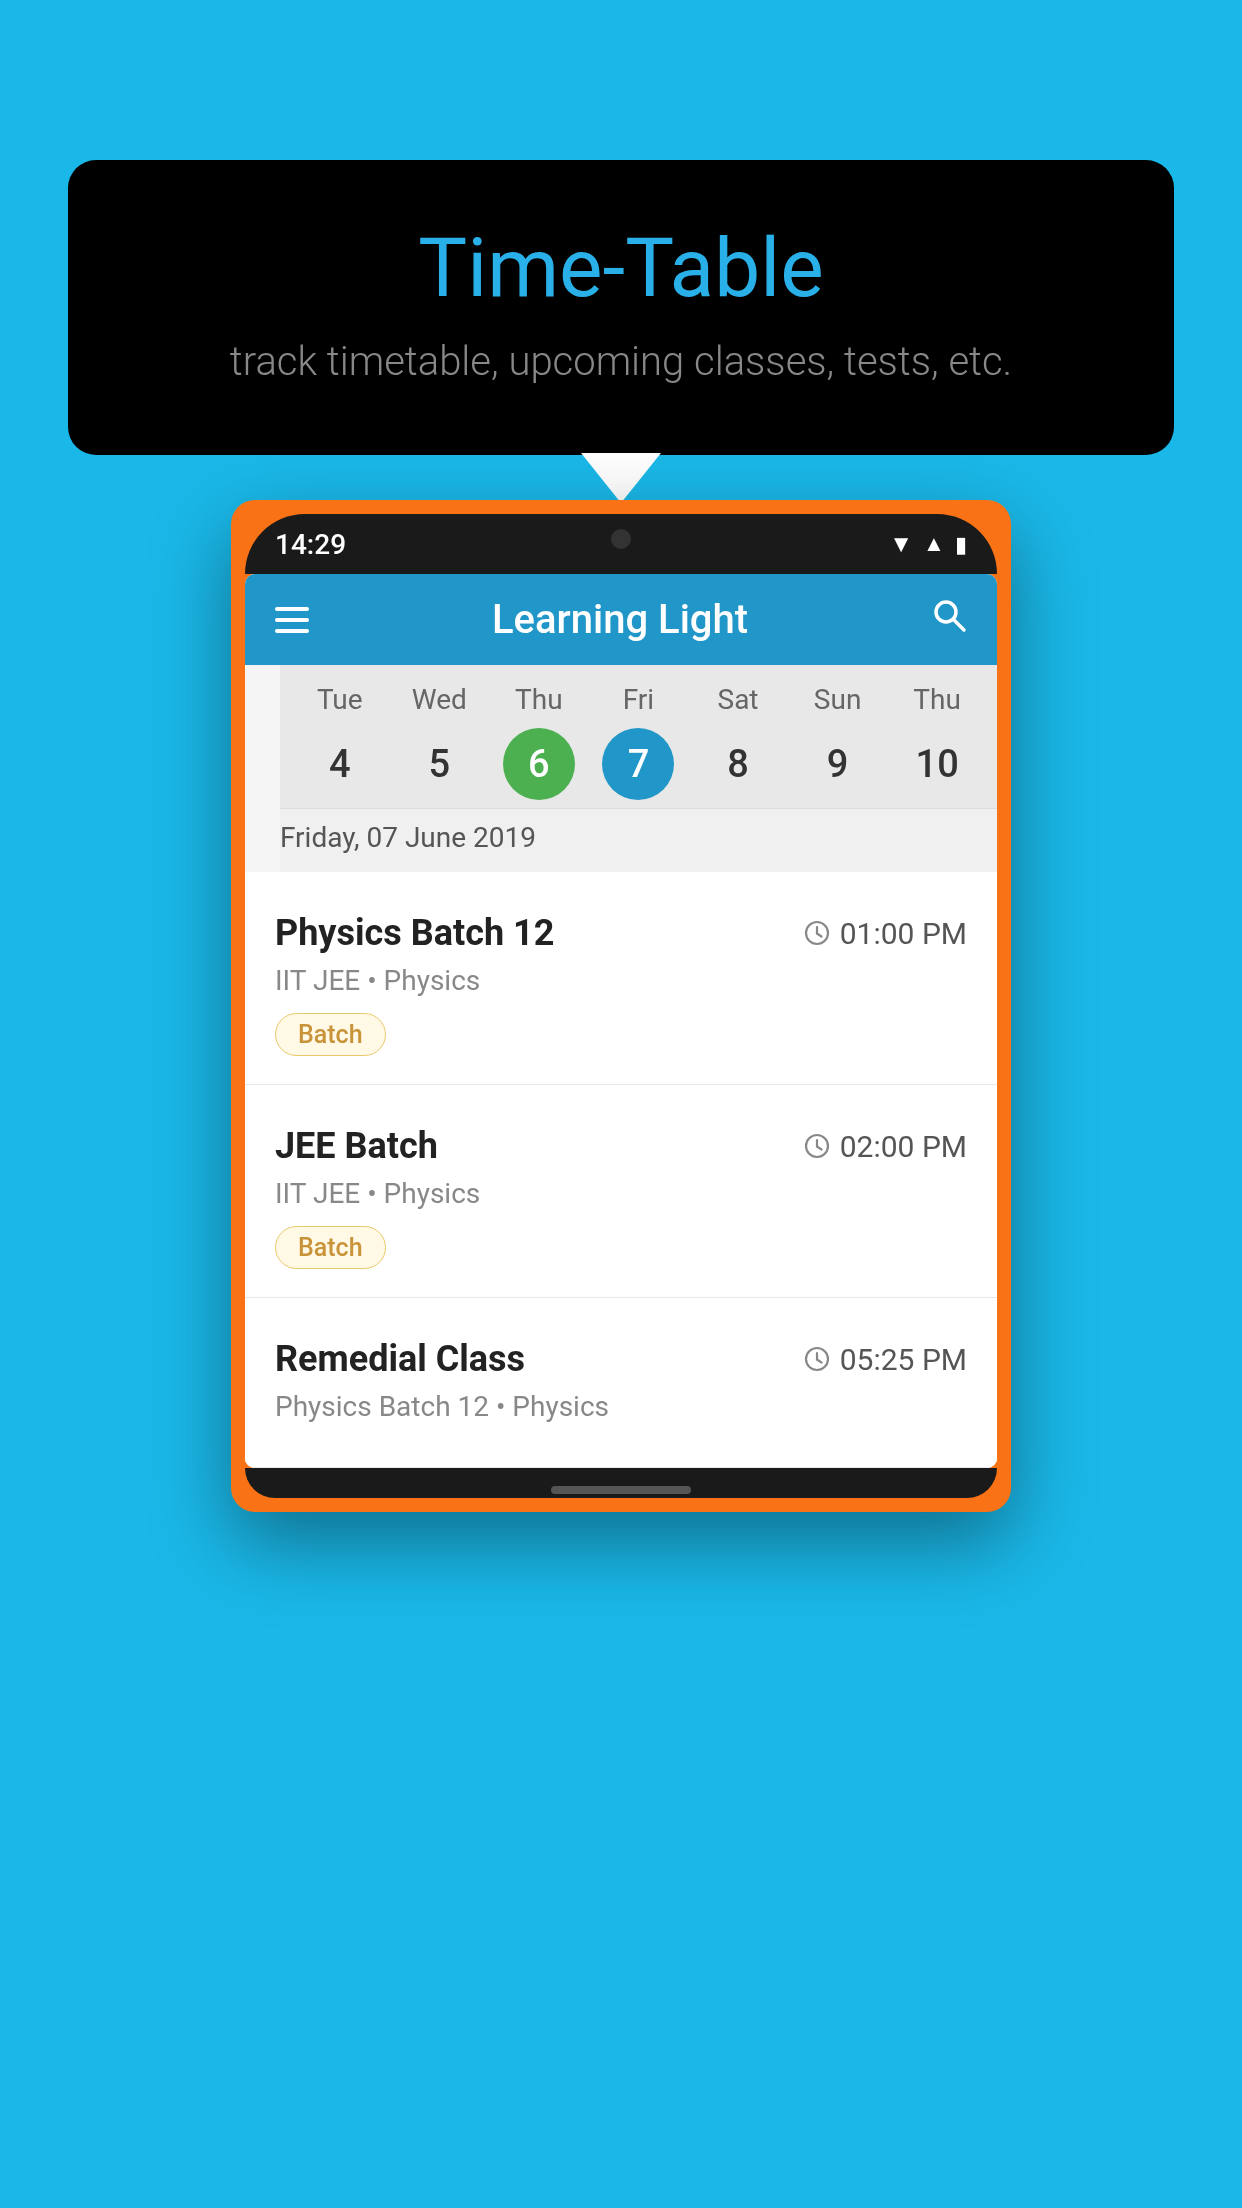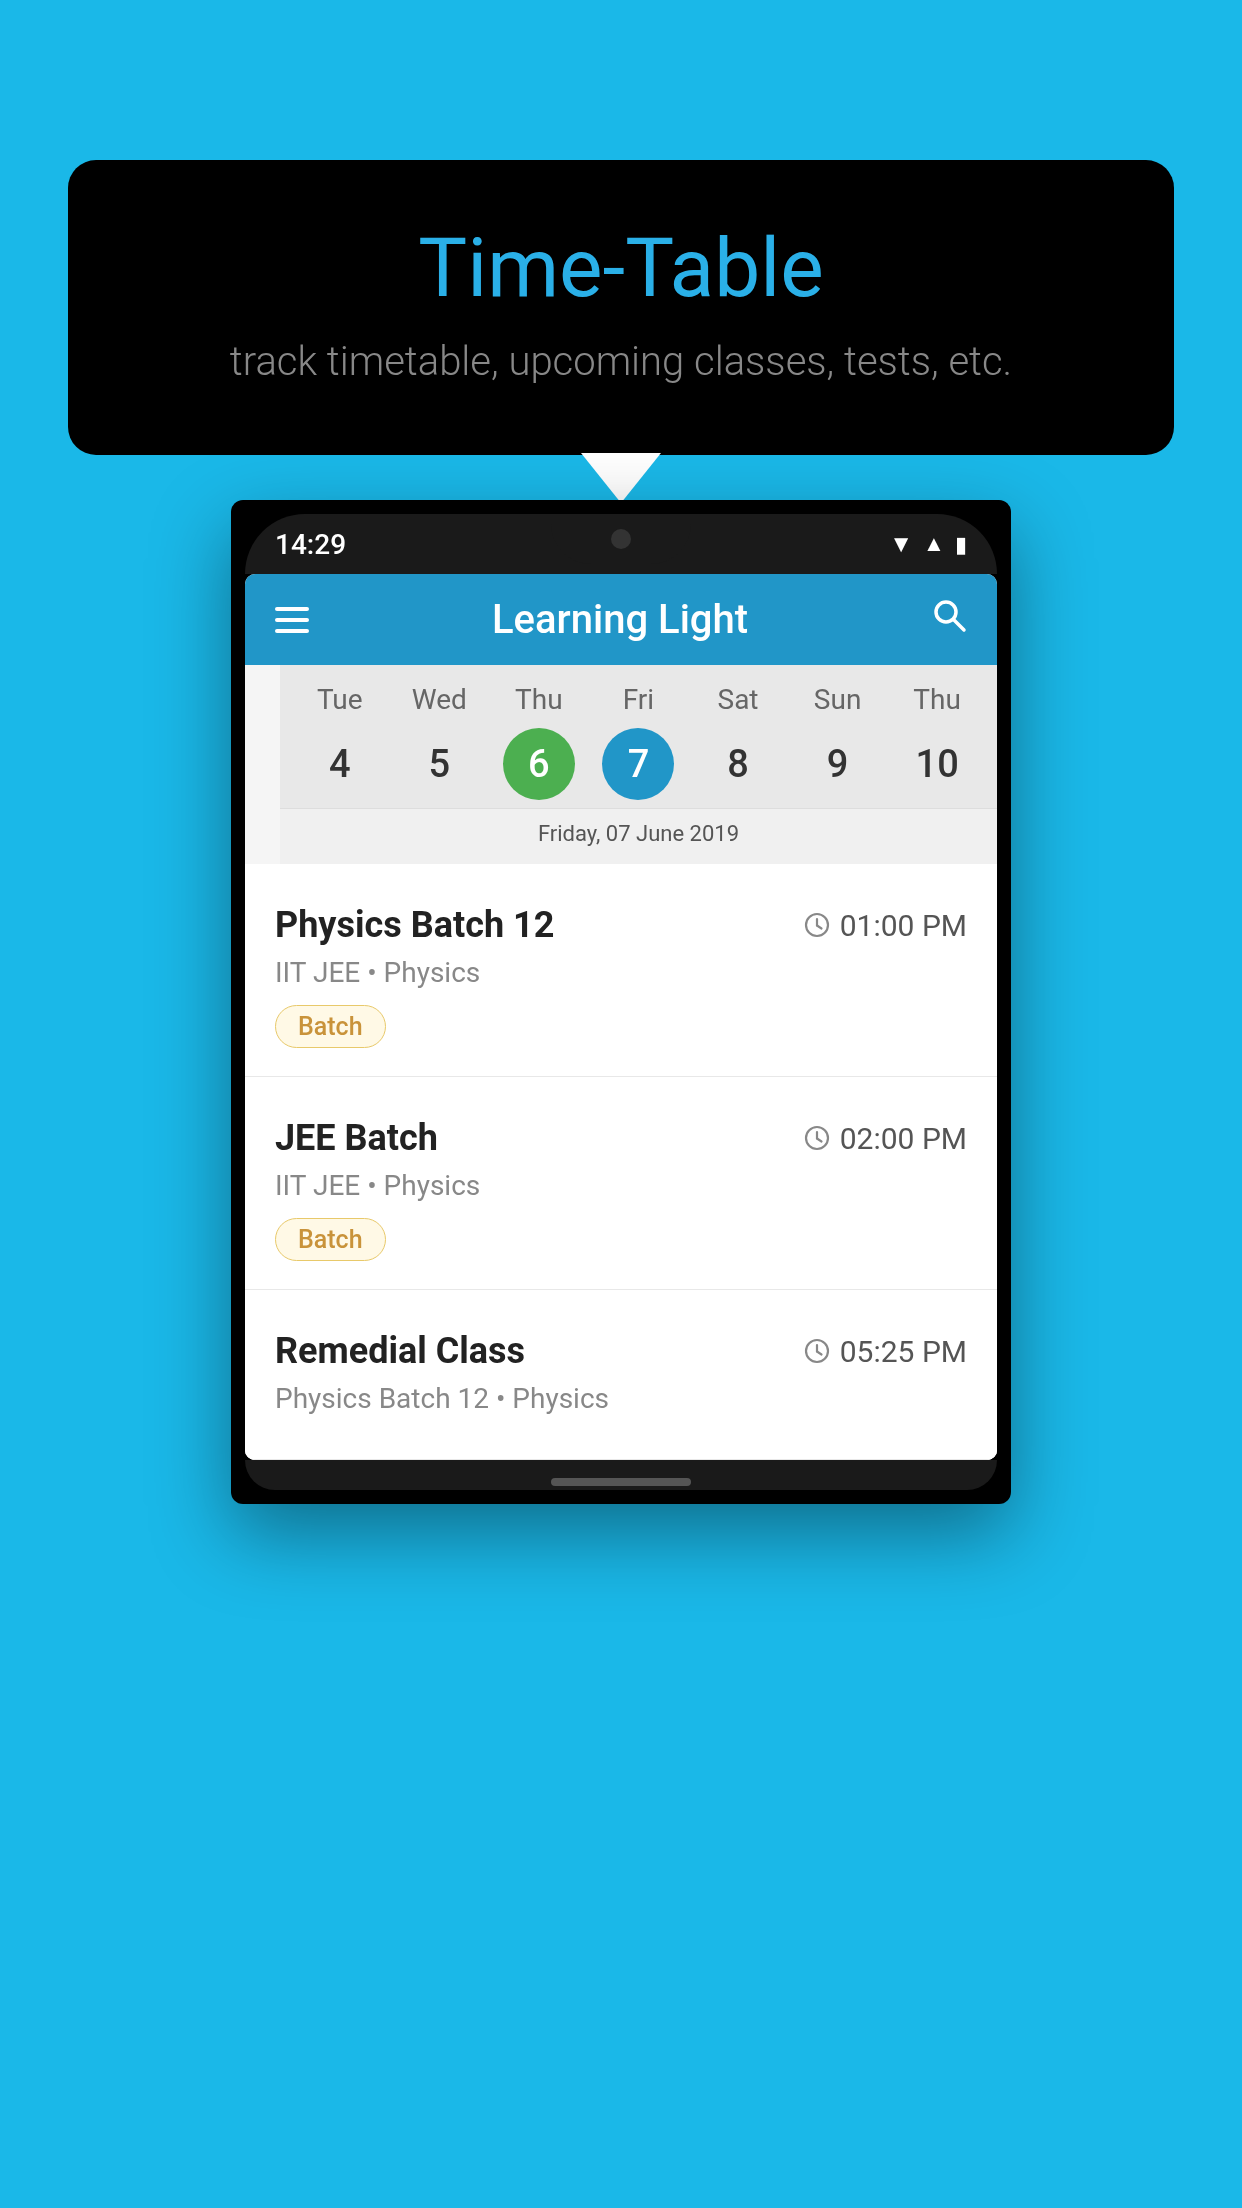--- a/index.html
+++ b/index.html
@@ -53,22 +53,22 @@
       position: absolute;
       top: 500px;
       left: 50%;
       transform: translateX(-50%);
       width: 780px;
     }
 
     .phone {
       position: relative;
       width: 780px;
-      background: #000000;
-      border-radius: 12px;
+      background: #f97316;
+      border-radius: 24px;
       padding: 14px 14px;
       box-shadow: 0 30px 80px rgba(0,0,0,0.4);
     }
 
     
     .phone-top-bar {
       position: relative;
       background: #1a1a1a;
       height: 60px;
       border-radius: 76px 76px 0 0;
@@ -186,23 +186,23 @@
     }
     .day-num.today {
       background: #4caf50;
       color: #fff;
     }
     .day-num.selected {
       background: #2196c8;
       color: #fff;
     }
     .date-label {
-      text-align: center;
+      text-align: left;
       padding: 12px 0 18px;
-      font-size: 22px;
+      font-size: 28px;
       color: #555;
       background: #f0f0f0;
       border-top: 1px solid #ddd;
     }
 
     
     .schedule-list {
       background: #fff;
     }
     .schedule-item {

